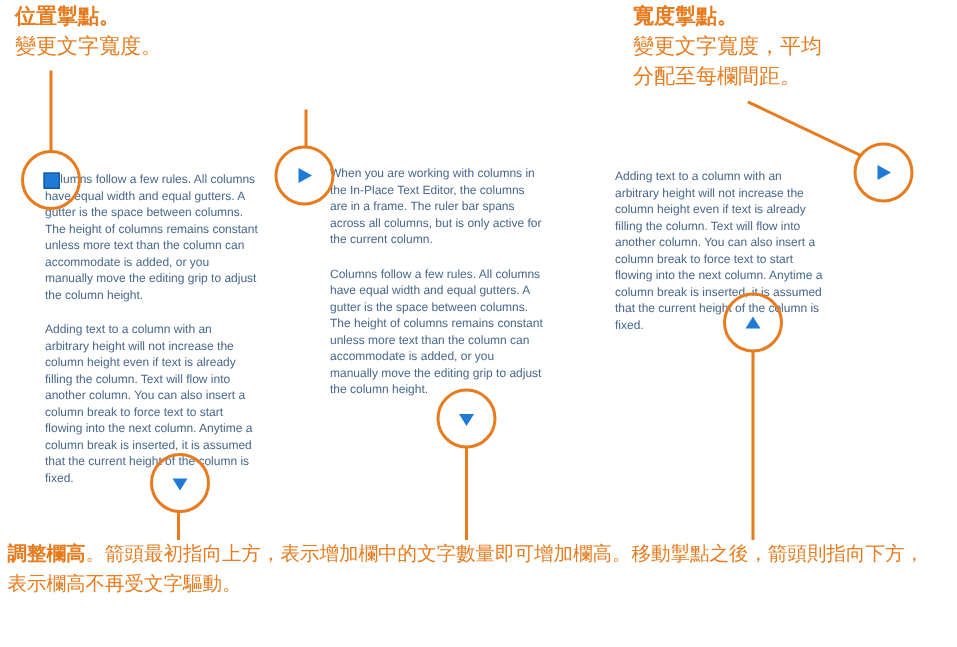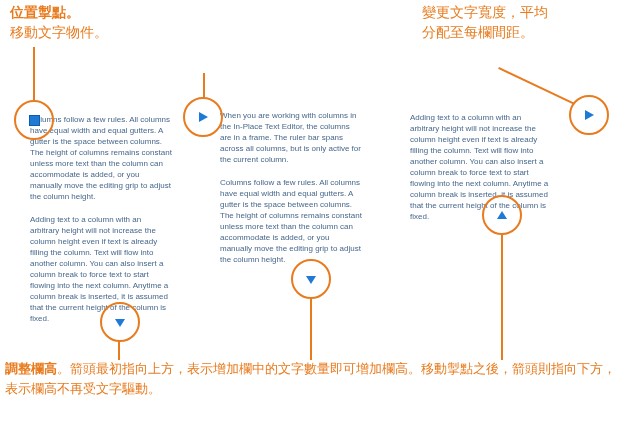--- a/index.html
+++ b/index.html
@@ -13,20 +13,21 @@
     background: #ffffff;
     overflow: hidden;
   }
 
   
   .callout {
     position: absolute;
     color: var(--orange);
     font-size: 14px;
     line-height: 20px;
+    font-family: Liberation Serif, serif;
   }
   .callout .callout-title { font-weight: bold; display: inline; }
   .callout .callout-desc  { font-weight: normal; }
 
   
   .text-col {
     position: absolute;
     width: 142px;
     color: var(--body-text);
     font-size: 8px;
@@ -79,27 +80,28 @@
   }
   #footnote .fn-title { font-weight: bold; }
 </style>
 </head>
 <body>
 
 <div id="canvas">
 
   <div class="callout" style="left:10px; top:2px; width:150px;">
     <div class="callout-title">位置掣點。</div>
-    <div class="callout-desc">移動文字物件。</div>
+    <div class="callout-desc">變更文字寬度。</div>
   </div>
 
   <div class="callout" style="left:185px; top:2px; width:131px;">
   </div>
 
   <div class="callout" style="left:422px; top:2px; width:131px;">
+    <div class="callout-title">寬度掣點。</div>
     <div class="callout-desc">變更文字寬度，平均分配至每欄間距。</div>
   </div>
 
   <div class="text-col" style="left:30px; top:114px;">
     <p>Columns follow a few rules. All columns have equal width and equal gutters. A gutter is the space between columns. The height of columns remains constant unless more text than the column can accommodate is added, or you manually move the editing grip to adjust the column height.</p>
     <p>Adding text to a column with an arbitrary height will not increase the column height even if text is already filling the column. Text will flow into another column. You can also insert a column break to force text to start flowing into the next column. Anytime a column break is inserted, it is assumed that the current height of the column is fixed.</p>
   </div>
 
   <div class="text-col" style="left:220px; top:110px;">
     <p>When you are working with columns in the In-Place Text Editor, the columns are in a frame. The ruler bar spans across all columns, but is only active for the current column.</p>

